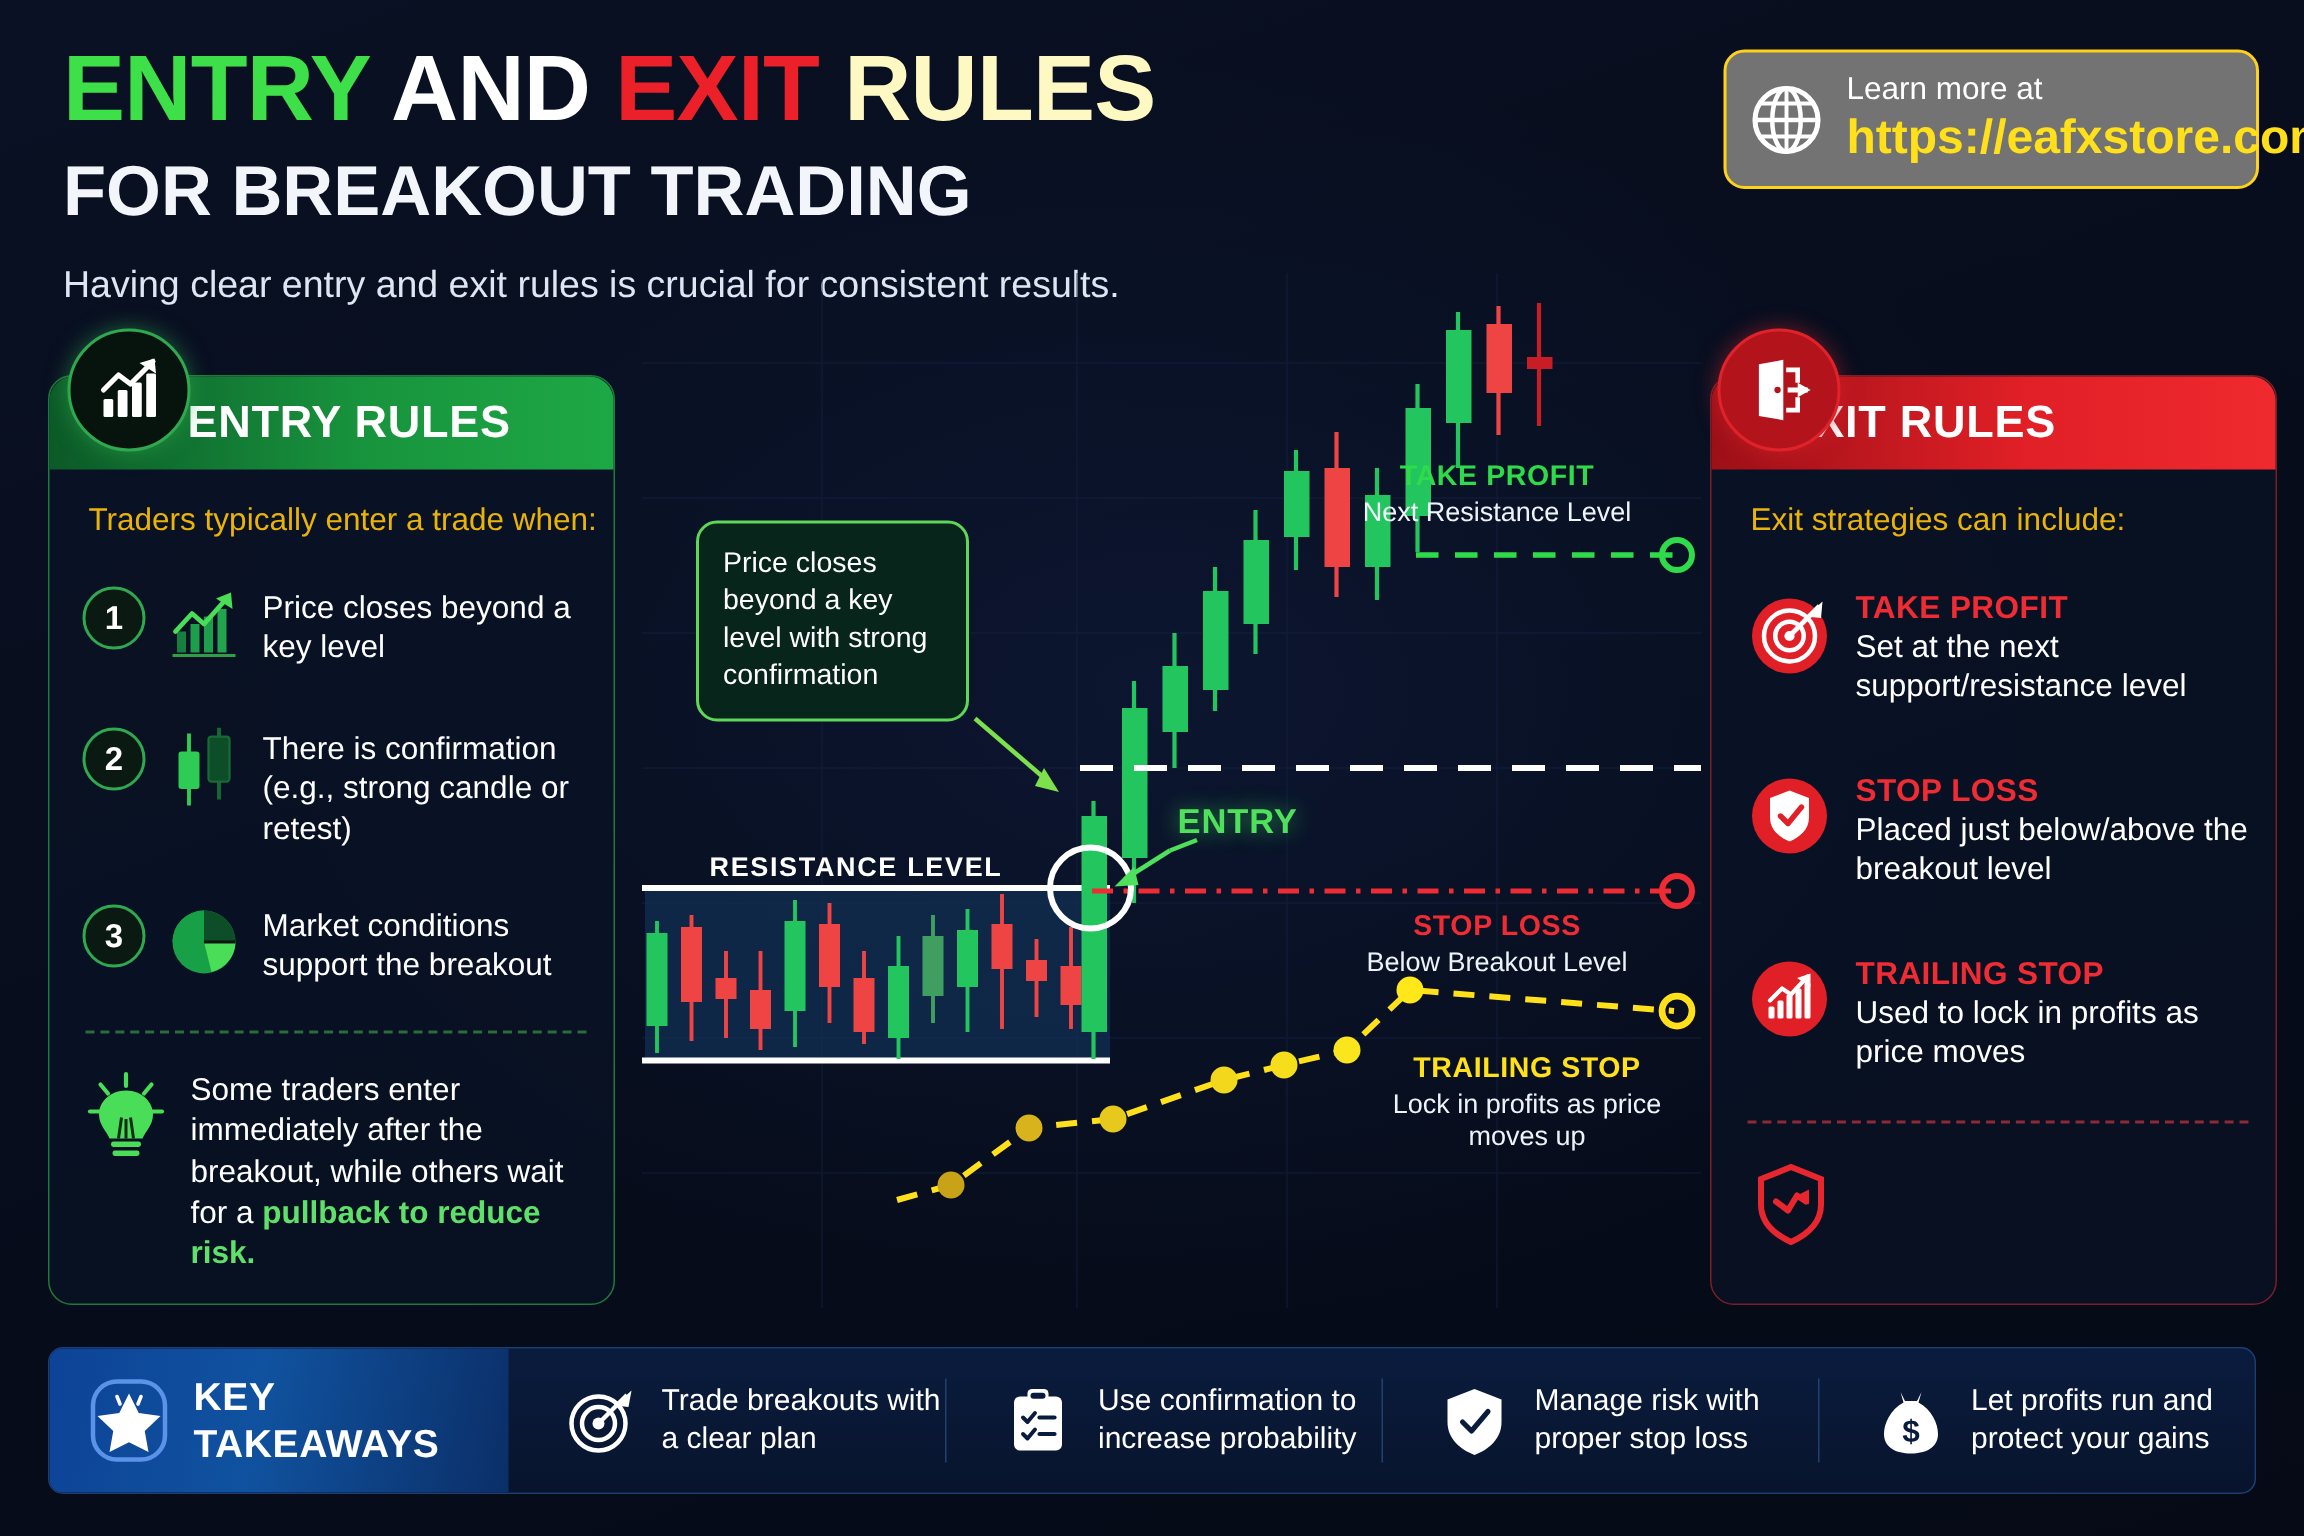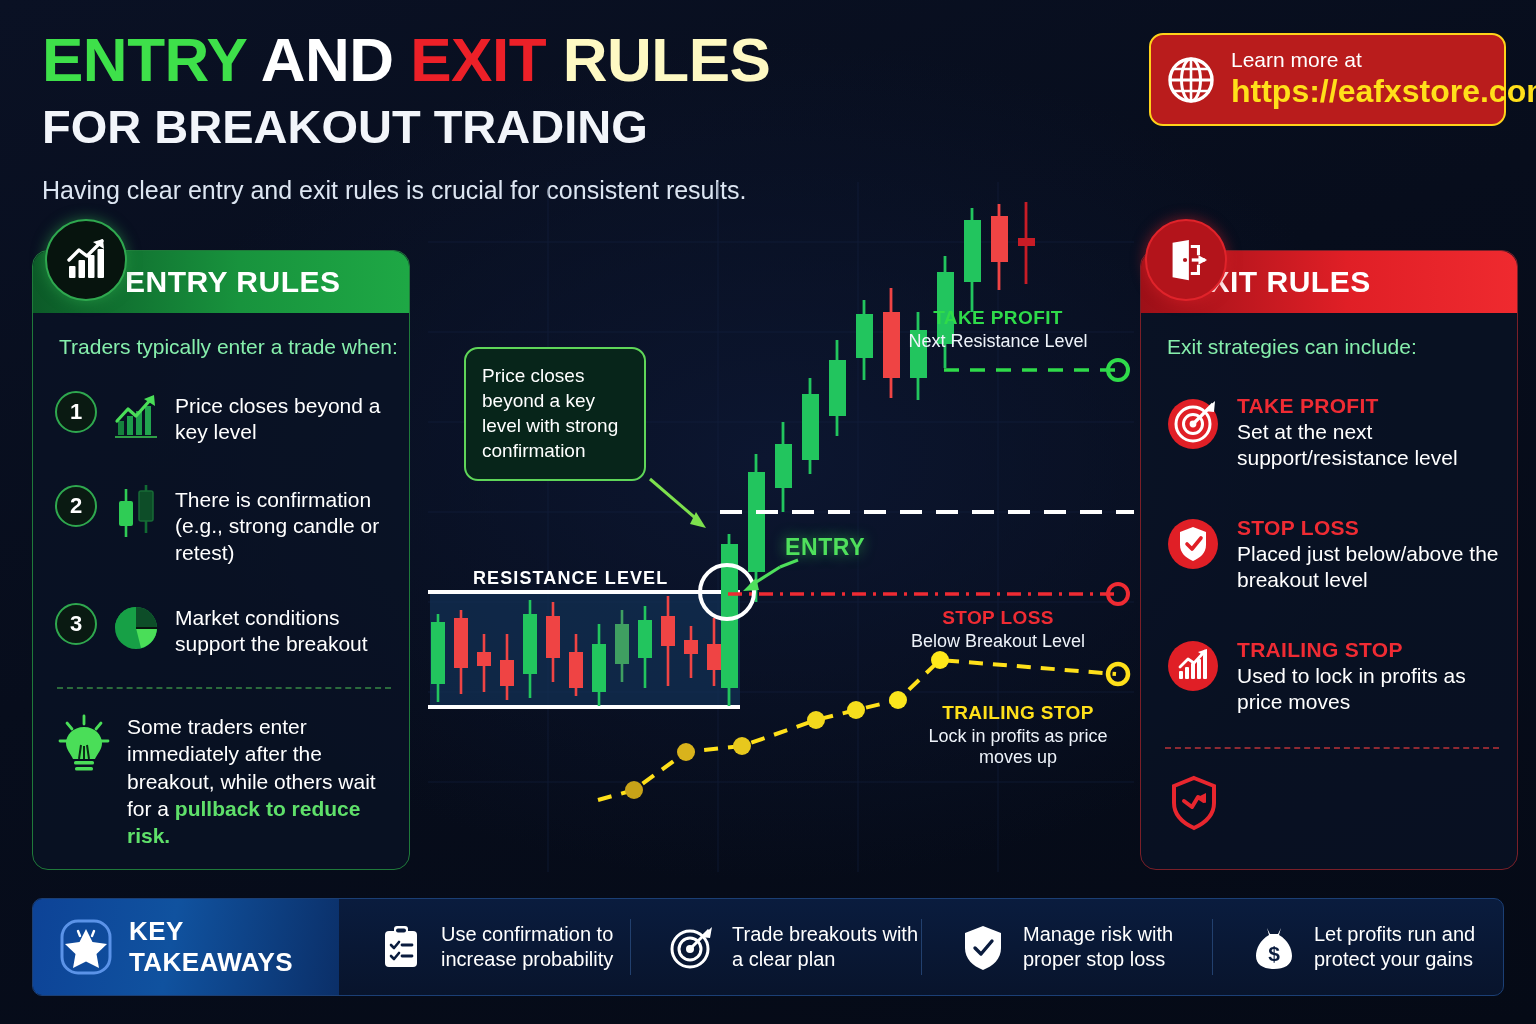--- a/index.html
+++ b/index.html
@@ -25,21 +25,21 @@
   #title-line1 .w4{ color:#fef9c3; }
   #title-line2{
     font-size:47px; font-weight:bold; color:#f2f5fa; letter-spacing:0px;
     margin-top:8px; text-transform:uppercase; white-space:nowrap;
   }
   #subtitle{ margin-top:22px; font-size:25px; color:#dde6f2; font-weight:400; }
 
   
   #learn-badge{
     position:absolute; right:30px; top:33px; width:357px; height:93px;
-    border:2px solid #ffd21a; border-radius:14px; background:#b91c1c;
+    border:2px solid #ffd21a; border-radius:14px; background:#737373;
     display:flex; align-items:center; padding:0 14px; gap:14px;
   }
   #learn-badge .globe{ width:52px; height:52px; flex:0 0 52px; }
   #learn-text{ display:flex; flex-direction:column; justify-content:center; }
   #learn-label{ font-size:21px; color:#ffffff; font-weight:500; line-height:1.15; }
   #learn-url{ font-size:32px; color:#ffe01a; font-weight:bold; line-height:1.2; }
 
   
   .panel{
     position:absolute; top:250px; width:378px; height:620px;
@@ -62,21 +62,21 @@
 
   .panel-badge{
     position:absolute; top:-32px; width:82px; height:82px; border-radius:50%;
     display:flex; align-items:center; justify-content:center;
   }
   #entry-badge{ left:12px; background:#07140e; border:2px solid #2fa84f;
     box-shadow:0 0 14px rgba(47,168,79,.55); }
   #exit-badge{ left:4px; background:#b3141b; border:2px solid #e0232a;
     box-shadow:0 0 14px rgba(224,35,42,.5); }
 
-  .panel-intro{ position:absolute; left:26px; top:84px; font-size:21px; color:#86efac; }
+  .panel-intro{ position:absolute; left:26px; top:84px; font-size:21px; color:#eab308; }
 
   
   .rule-row{ position:absolute; left:22px; width:340px; display:flex; gap:12px; align-items:flex-start; }
   .rule-num{
     flex:0 0 42px; width:42px; height:42px; border-radius:50%;
     border:2px solid #2fa84f; background:#0a1a12;
     display:flex; align-items:center; justify-content:center;
     font-size:22px; font-weight:bold; color:#ffffff;
   }
   .rule-ico{ flex:0 0 54px; width:54px; height:50px; }
@@ -550,48 +550,48 @@
         <line x1="19" y1="13" x2="21" y2="18" stroke="#fff" stroke-width="2.4" stroke-linecap="round"></line>
         <line x1="35" y1="13" x2="33" y2="18" stroke="#fff" stroke-width="2.4" stroke-linecap="round"></line>
       </svg>
     </span>
     <span id="kt-title">KEY TAKEAWAYS</span>
   </div>
 
   <div class="kt-item">
     <span class="kt-ico">
       <svg viewBox="0 0 48 48" width="48" height="48">
+        <circle cx="22" cy="26" r="18" fill="none" stroke="#fff" stroke-width="3"></circle>
+        <circle cx="22" cy="26" r="11" fill="none" stroke="#fff" stroke-width="3"></circle>
+        <circle cx="22" cy="26" r="4" fill="#fff"></circle>
+        <line x1="22" y1="26" x2="41" y2="7" stroke="#fff" stroke-width="3"></line>
+        <polygon points="44,4 42,15 33,14" fill="#fff"></polygon>
+      </svg>
+    </span>
+    <span class="kt-text">Trade breakouts with a clear plan</span>
+  </div>
+
+  <div class="kt-item">
+    <span class="kt-ico">
+      <svg viewBox="0 0 48 48" width="48" height="48">
         <rect x="8" y="8" width="32" height="36" rx="4" fill="#fff"></rect>
         <rect x="17" y="3" width="14" height="9" rx="3" fill="#fff"></rect>
         <rect x="19" y="5.5" width="10" height="4" rx="2" fill="#0a1c3e"></rect>
         <polyline points="14,22 17,25 22,19" fill="none" stroke="#0a1c3e" stroke-width="2.6" stroke-linecap="round" stroke-linejoin="round"></polyline>
         <line x1="25" y1="22" x2="35" y2="22" stroke="#0a1c3e" stroke-width="2.8" stroke-linecap="round"></line>
         <polyline points="14,33 17,36 22,30" fill="none" stroke="#0a1c3e" stroke-width="2.6" stroke-linecap="round" stroke-linejoin="round"></polyline>
         <line x1="25" y1="33" x2="35" y2="33" stroke="#0a1c3e" stroke-width="2.8" stroke-linecap="round"></line>
       </svg>
     </span>
     <span class="kt-text">Use confirmation to increase probability</span>
   </div>
 
   <div class="kt-item">
     <span class="kt-ico">
       <svg viewBox="0 0 48 48" width="48" height="48">
-        <circle cx="22" cy="26" r="18" fill="none" stroke="#fff" stroke-width="3"></circle>
-        <circle cx="22" cy="26" r="11" fill="none" stroke="#fff" stroke-width="3"></circle>
-        <circle cx="22" cy="26" r="4" fill="#fff"></circle>
-        <line x1="22" y1="26" x2="41" y2="7" stroke="#fff" stroke-width="3"></line>
-        <polygon points="44,4 42,15 33,14" fill="#fff"></polygon>
-      </svg>
-    </span>
-    <span class="kt-text">Trade breakouts with a clear plan</span>
-  </div>
-
-  <div class="kt-item">
-    <span class="kt-ico">
-      <svg viewBox="0 0 48 48" width="48" height="48">
         <path d="M24 3 L42 10 L42 25 C42 36 34 43 24 47 C14 43 6 36 6 25 L6 10 Z" fill="#fff"></path>
         <polyline points="16,25 22,31 33,18" fill="none" stroke="#0a1c3e" stroke-width="3.4" stroke-linecap="round" stroke-linejoin="round"></polyline>
       </svg>
     </span>
     <span class="kt-text">Manage risk with proper stop loss</span>
   </div>
 
   <div class="kt-item">
     <span class="kt-ico">
       <svg viewBox="0 0 48 48" width="48" height="48">

